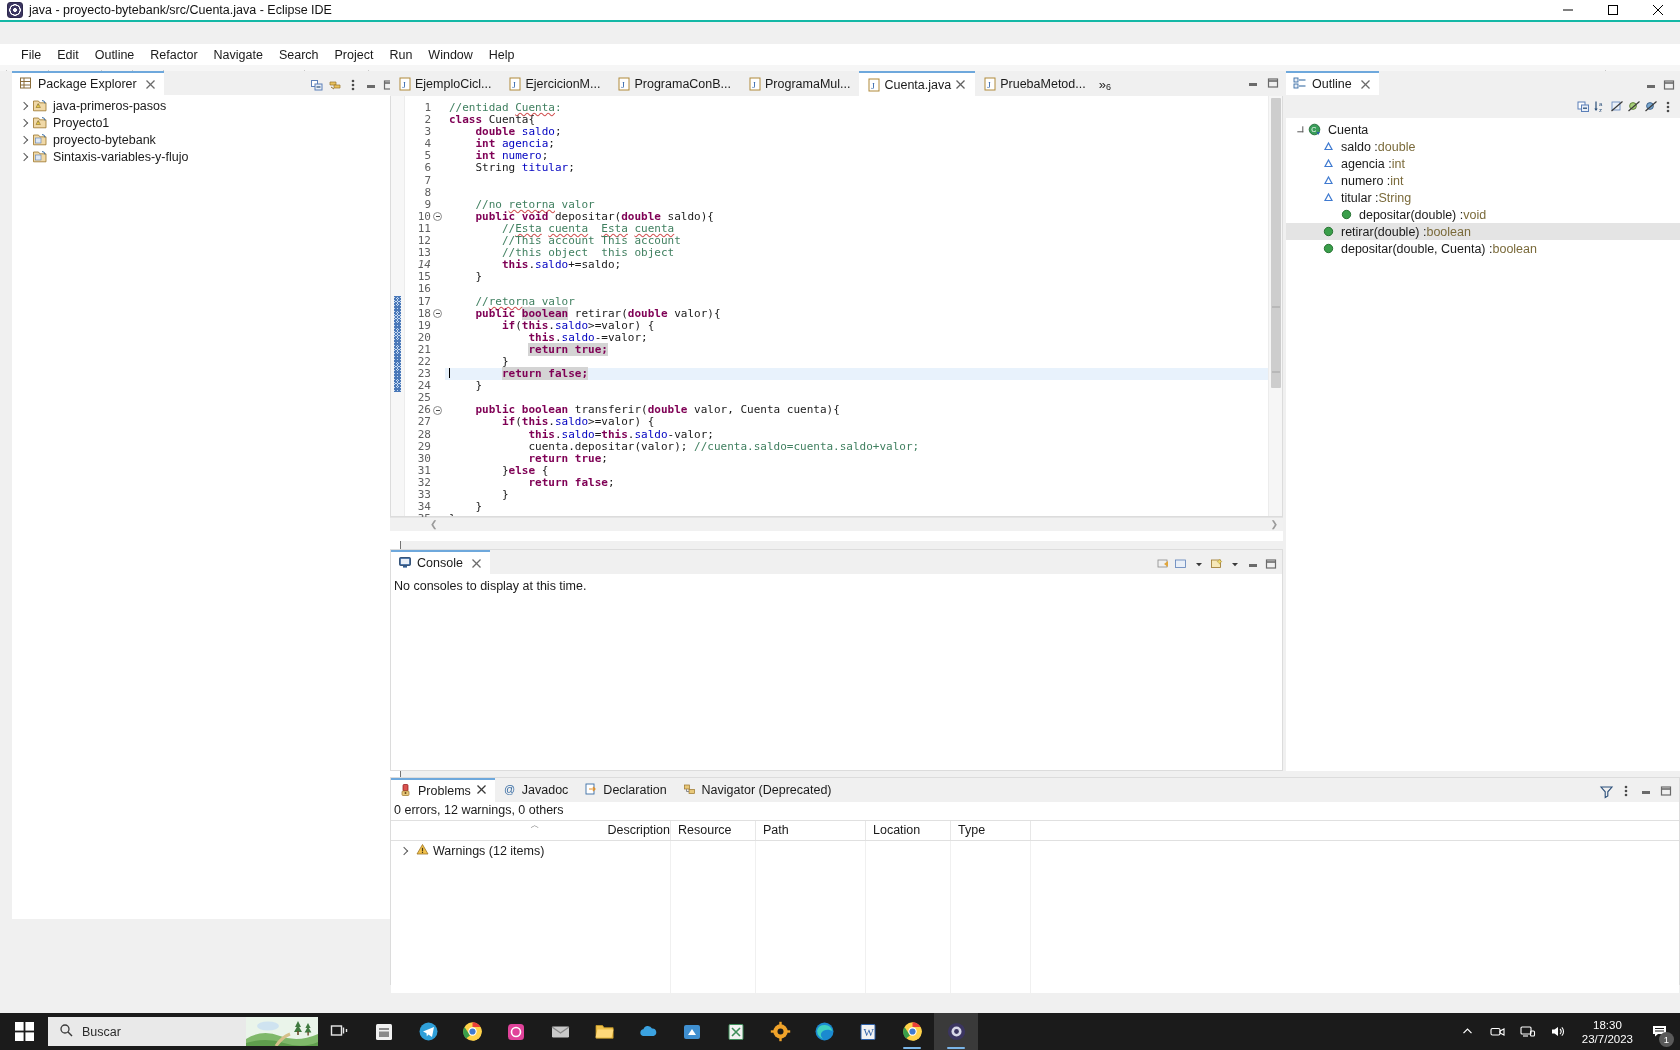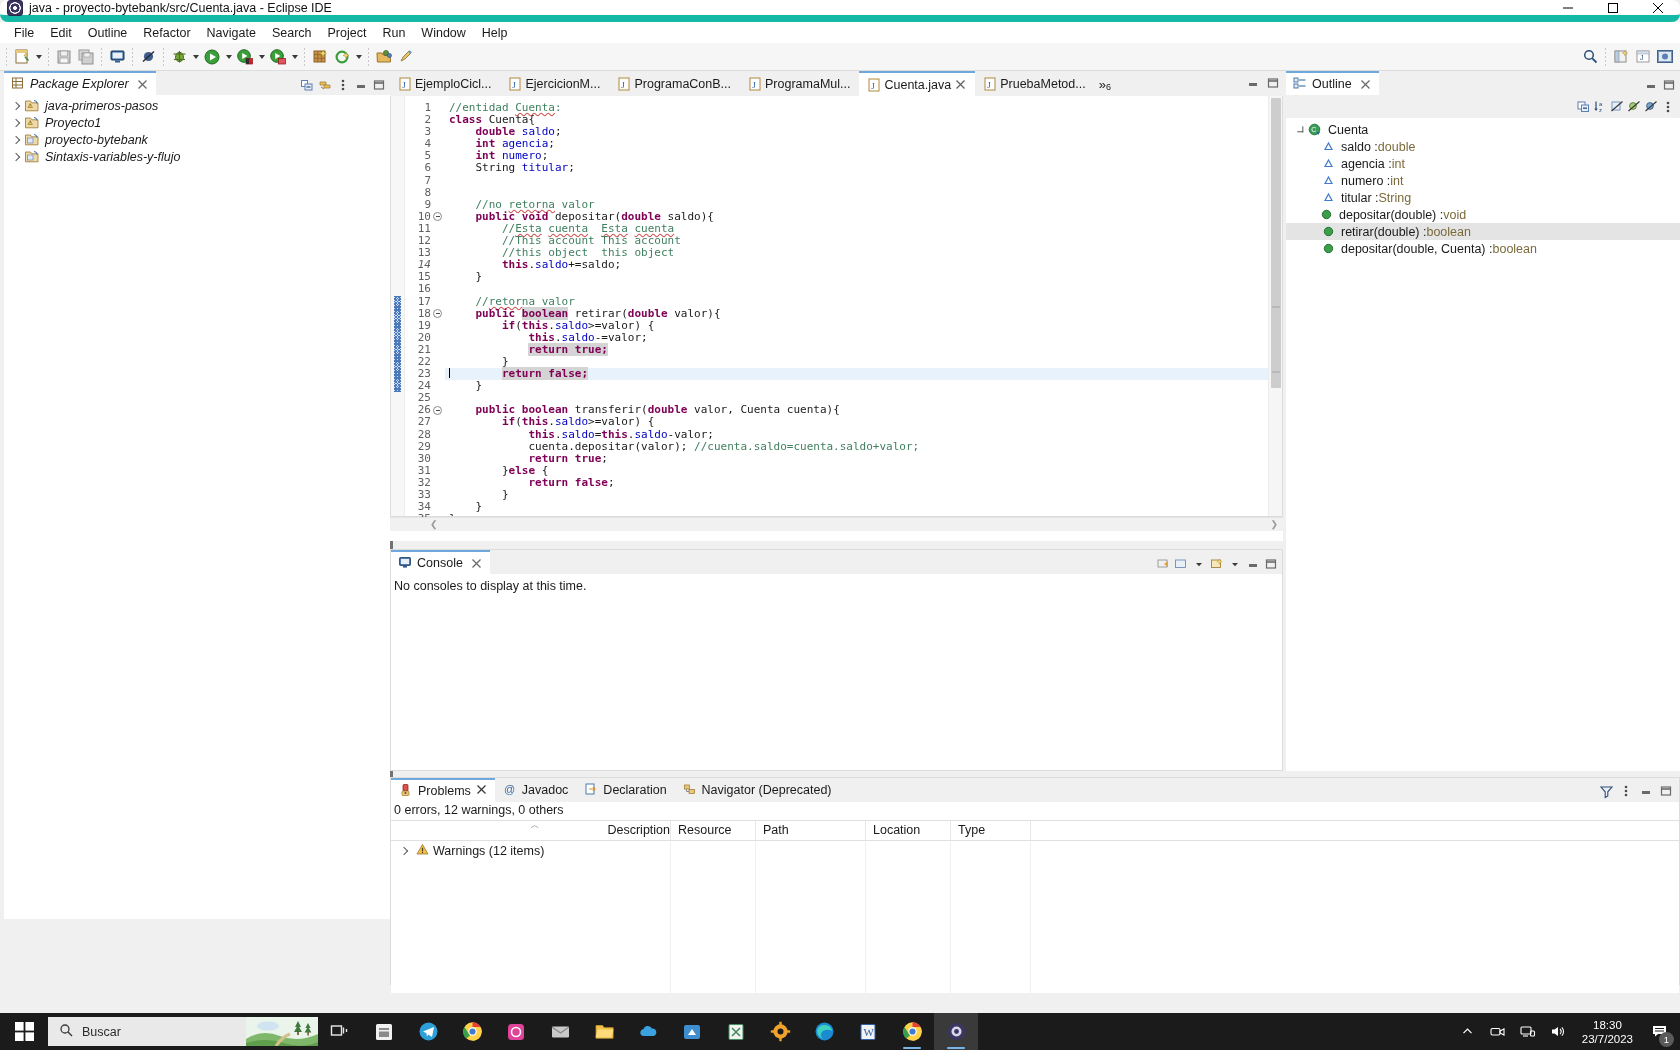--- a/index.html
+++ b/index.html
@@ -9,36 +9,35 @@
     font-size: 12.5px;
     background: #f0f0f0;
     overflow: hidden;
     color: #1a1a1a;
   }
   #app { position: relative; width: 1680px; height: 1050px; }
 
   
   .titlebar {
     height: 22px; background: #ffffff; display: flex; align-items: center;
-    border-bottom: 7px solid #14b8a6;
-    border-radius: 8px;
+    border-bottom: 2px solid #14b8a6;
   }
   .titlebar .tb-icon {
     width: 16px; height: 16px; margin: 0 6px 0 7px; flex: none;
     border-radius: 3px;
     background: radial-gradient(circle at 50% 50%, #ffffff 0 18%, #3b3561 22% 44%, #ffffff 48% 56%, #3b3561 60% 100%);
     border: 1px solid #2e2a4d;
   }
   .titlebar .tb-title { font-size: 12.5px; color: #111; }
   .win-controls { margin-left: auto; display: flex; height: 22px; }
   .win-btn { width: 45px; height: 22px; display: flex; align-items: center; justify-content: center; }
   .win-btn svg { width: 10px; height: 10px; }
 
   
-  .menubar { height: 21px; background: #ffffff; display: flex; align-items: center; padding-left: 6px; }
+  .menubar { height: 21px; background: #ffffff; display: flex; align-items: center; padding-left: 13px; margin-top: 22px; }
   .menubar .mi { padding: 2px 8px; font-size: 12.5px; color: #1a1a1a; cursor: default; }
 
   
   .toolbar {
     height: 28px; background: #f6f6f6; display: flex; align-items: center;
     border-bottom: 1px solid #dcdcdc; padding-left: 2px; position: relative;
   }
   .tb-sep { width: 1px; height: 18px; margin: 0 4px;
     background: repeating-linear-gradient(to bottom, #c8c8c8 0 2px, transparent 2px 4px); }
   .tbi { width: 22px; height: 22px; display: inline-flex; align-items: center; justify-content: center; position: relative; }
@@ -57,21 +56,21 @@
   .vtab {
     display: flex; align-items: center; gap: 5px; height: 24px; padding: 0 8px 0 7px;
     background: #ffffff; font-size: 12.5px; border-top: 2px solid #6ea8dc;
     position: relative;
   }
   .vtab .close-x { width: 11px; height: 11px; opacity: .75; margin-left: 3px; }
   .tool-right { margin-left: auto; display: flex; align-items: center; gap: 2px; padding: 0 3px 2px 0; }
   .mini-btn { width: 16px; height: 16px; display: inline-flex; align-items: center; justify-content: center; }
 
   
-  #pkg-explorer { left: 4px; top: 0; width: 389px; height: 848px; border-right: 3px solid #737373; font-style: italic; }
+  #pkg-explorer { left: 12px; top: 0; width: 389px; height: 848px; border-right: 1px solid #737373; }
   #pkg-explorer .body { background: #fff; height: calc(100% - 24px); padding-top: 2px; }
   .tree-row { display: flex; align-items: center; height: 17px; padding-left: 6px; font-size: 12.5px; cursor: default; }
   .twisty { width: 14px; height: 14px; display: inline-flex; align-items: center; justify-content: center; flex: none; }
   .twisty::after { content: ""; width: 5px; height: 5px; border-right: 1.3px solid #5a5a5a; border-bottom: 1.3px solid #5a5a5a; transform: rotate(-45deg); margin-left: -2px; }
   .prj-icon { width: 16px; height: 15px; margin-right: 5px; flex: none; }
 
   
   #editor-area { left: 390px; top: 0; width: 893px; height: 470px; }
   .etabbar { height: 25px; background: #f0f0f0; display: flex; align-items: flex-end; position: relative; }
   .etab {
@@ -751,21 +750,21 @@
             </div>
             <div class="out-row" style="padding-left: 35px;">
               <span class="out-ico">
                 <svg width="13" height="13" viewBox="0 0 13 13">
                   <path d="M6.5 3 L10 9.5 H3z" fill="none" stroke="#3f7ad0" stroke-width="1.2"></path>
                 </svg>
               </span>
               <span>titular : </span>
               <span class="ty">String</span>
             </div>
-            <div class="out-row" style="padding-left: 33px;">
+            <div class="out-row" style="padding-left: 53px;">
               <span class="out-ico">
                 <svg width="13" height="13" viewBox="0 0 13 13">
                   <circle cx="6.5" cy="6.5" r="4.2" fill="#3a9e4a" stroke="#1f6b2a" stroke-width=".9"></circle>
                 </svg>
               </span>
               <span>depositar(double) : </span>
               <span class="ty">void</span>
             </div>
             <div class="out-row sel" style="padding-left: 35px;">
               <span class="out-ico">

